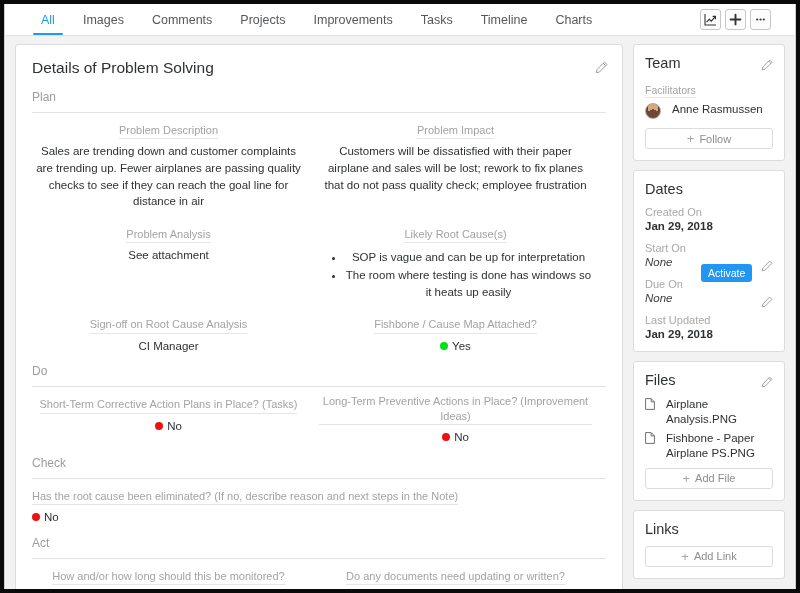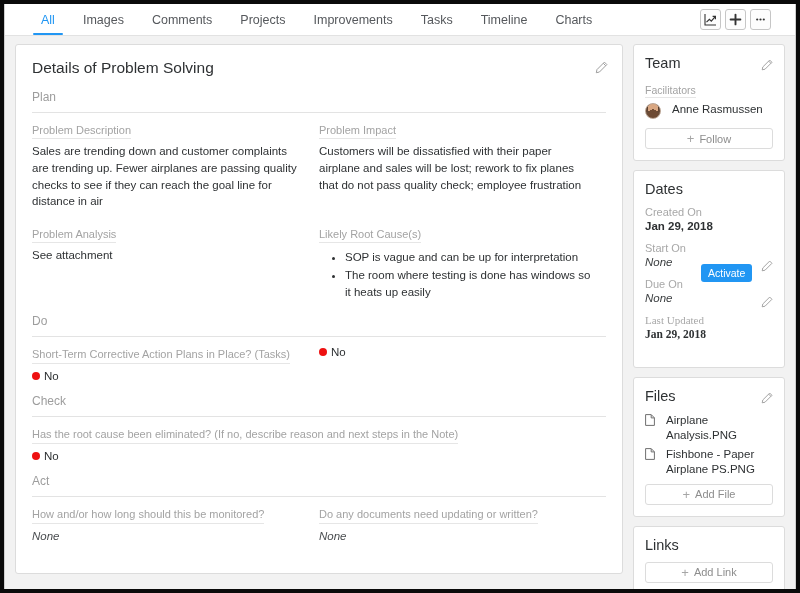--- a/index.html
+++ b/index.html
@@ -111,21 +111,21 @@
     border-bottom: 1px solid #e3e3e3;
     margin-bottom: 7px;
     margin-top: 10px;
   }
   .section-head.first { margin-top: 0; }
 
   .grid2 {
     display: flex;
     gap: 0;
   }
-  .grid2 > .cell { width: 50%; padding-right: 14px; }
+  .grid2 > .cell { width: 50%; padding-right: 14px; text-align: center; }
 
   .fieldlabel {
     font-size: 11px;
     color: #a3a3a3;
     border-bottom: 1px solid #e6e6e6;
     display: inline-block;
     padding-bottom: 1px;
     margin-bottom: 4px;
     line-height: 1.3;
   }
@@ -323,28 +323,39 @@
           </div>
           <div class="cell">
             <div class="fieldlabel">Likely Root Cause(s)</div>
             <ul class="rootcauses">
               <li>SOP is vague and can be up for interpretation</li>
               <li>The room where testing is done has windows so it heats up easily</li>
             </ul>
           </div>
         </div>
 
+        <div class="grid2" style="margin-top:6px;">
+          <div class="cell">
+            <div class="fieldlabel">Sign-off on Root Cause Analysis</div>
+            <div class="fieldvalue">CI Manager</div>
+          </div>
+          <div class="cell">
+            <div class="fieldlabel">Fishbone / Cause Map Attached?</div>
+            <div class="fieldvalue"><span class="dot" style="background:#00e013"></span><span>Yes</span></div>
+          </div>
+        </div>
 
         <div class="section-head">Do</div>
         <div class="grid2">
           <div class="cell">
             <div class="fieldlabel">Short-Term Corrective Action Plans in Place? (Tasks)</div>
             <div class="fieldvalue"><span class="dot" style="background:#ee1111"></span><span>No</span></div>
           </div>
           <div class="cell">
+            <div class="fieldlabel">Long-Term Preventive Actions in Place? (Improvement Ideas)</div>
             <div class="fieldvalue"><span class="dot" style="background:#ee1111"></span><span>No</span></div>
           </div>
         </div>
 
         <div class="section-head">Check</div>
         <div>
           <div class="fieldlabel">Has the root cause been eliminated? (If no, describe reason and next steps in the Note)</div>
           <div class="fieldvalue"><span class="dot" style="background:#ee1111"></span><span>No</span></div>
         </div>
 
@@ -407,21 +418,21 @@
         <div class="date-block">
           <div class="date-label">Due On</div>
           <div class="date-value none">None</div>
           <span class="edit-pencil date-pencil">
             <svg width="12" height="12" viewBox="0 0 16 16">
                 <path d="M11.6 1.4 14.6 4.4 5.4 13.6 1.6 14.4 2.4 10.6z" fill="none" stroke="#9a9a9a" stroke-width="1.2" stroke-linejoin="round"></path>
               </svg>
           </span>
         </div>
 
-        <div class="date-block" style="margin-bottom:16px;font-family:Liberation Serif, serif;">
+        <div class="date-block" style="margin-bottom:0;">
           <div class="date-label">Last Updated</div>
           <div class="date-value">Jan 29, 2018</div>
         </div>
       </div>
 
       <div class="card side-card">
         <div class="edit-pencil pencil-side">
           <svg width="12" height="12" viewBox="0 0 16 16">
               <path d="M11.6 1.4 14.6 4.4 5.4 13.6 1.6 14.4 2.4 10.6z" fill="none" stroke="#9a9a9a" stroke-width="1.2" stroke-linejoin="round"></path>
               <path d="M10.2 2.8 13.2 5.8" stroke="#9a9a9a" stroke-width="1.2"></path>

